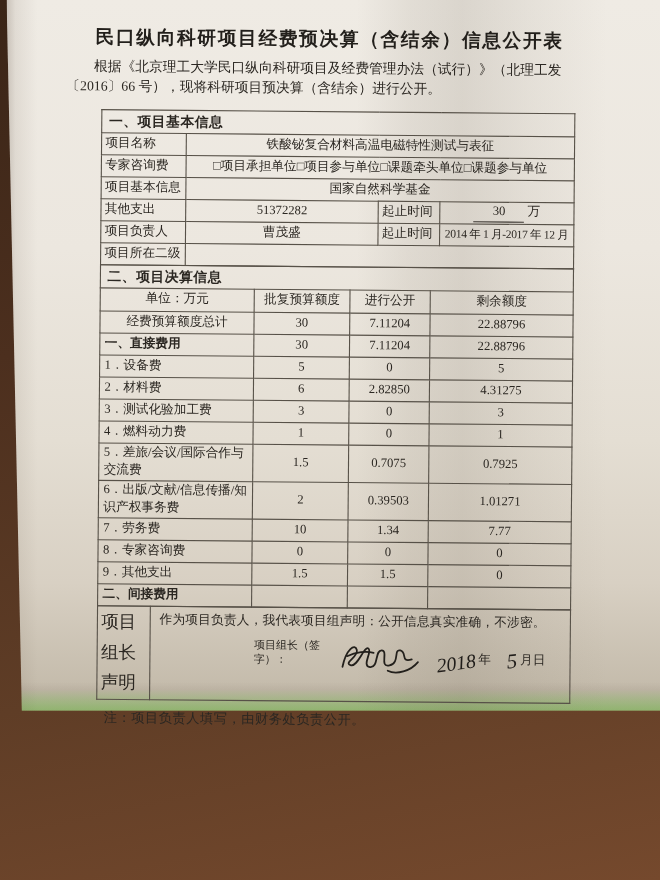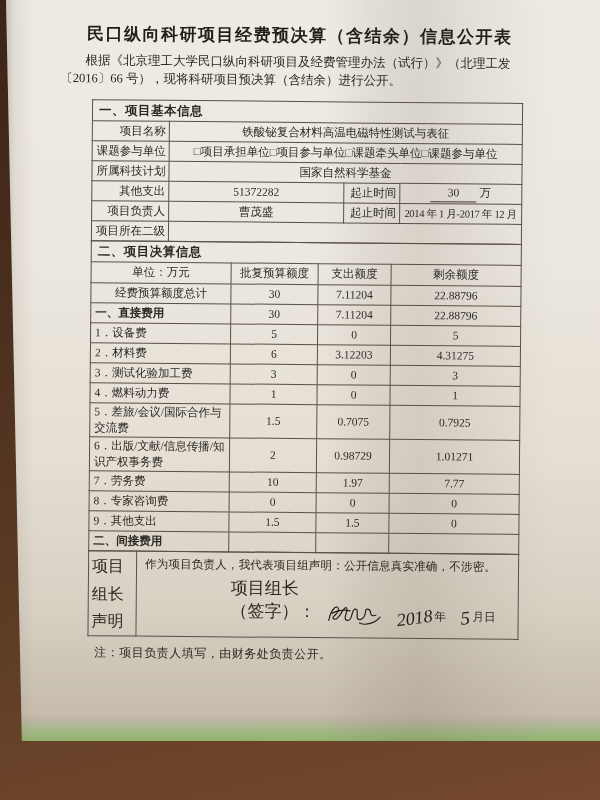--- a/index.html
+++ b/index.html
@@ -1,21 +1,21 @@
 <!DOCTYPE html>
 <html><head>
 <meta charset="utf-8">
 <style>
   html,body{margin:0;padding:0;}
   body{
     width:600px;height:800px;overflow:hidden;
     font-family:"Liberation Serif","DejaVu Serif",serif;
     background:linear-gradient(168deg,#3a2517 0%,#4c2f1e 35%,#5f3d26 70%,#75492d 100%);
   }
-  .photo{position:relative;width:600px;height:741px;}
+  .photo{position:relative;width:600px;height:646px;}
   
   .paper{
     position:absolute;inset:0;
     clip-path:polygon(6px 0,600px 0,600px 796px,23px 793px);
     background:linear-gradient(180deg,#efebe4 0%,#ece7df 35%,#e4ded3 62%,#d8d0c3 82%,#c4bbab 97%,#ad8 100%);
   }
   .paper::before{
     content:"";position:absolute;inset:0;pointer-events:none;
     background:
       linear-gradient(90deg,rgba(58,38,22,.30) 0,rgba(58,38,22,.08) 14px,transparent 34px),
@@ -36,32 +36,32 @@
     font-size:12.5px;line-height:1.45;text-indent:2em;color:#2b2722;
   }
   table{border-collapse:collapse;table-layout:fixed;width:430px;margin-left:93px;}
   table+table{margin-top:-1px;}
   td{
     border:1px solid #575148;padding:1px 3px;height:17px;
     font-size:11.5px;line-height:1.35;color:#2b2722;vertical-align:middle;
     overflow:hidden;
   }
   .sec{font-weight:bold;font-size:12.5px;padding-left:6px;height:18px;letter-spacing:.5px;}
-  .lab{text-align:right;}
+  .lab{text-align:left;}
   .cen{text-align:center;}
   .lft{text-align:left;padding-left:4px;}
   .bold{font-weight:bold;}
   .num{text-align:center;font-family:"Liberation Serif","DejaVu Serif",serif;}
   .tight{font-size:10.5px;letter-spacing:-.3px;white-space:nowrap;text-align:center;}
   .fill{display:inline-block;min-width:42px;text-align:center;border-bottom:1px solid #3b3630;padding:0 2px;}
   .decl-label{font-size:16px;line-height:1.7;}
   .decl-cell{vertical-align:top;padding:5px 8px 4px 8px;height:64px;}
   .statement{font-size:11.5px;letter-spacing:.2px;}
   .sigline{display:flex;align-items:flex-end;margin-top:4px;min-height:38px;}
-  .sig-label{margin-left:86px;font-size:17px;padding-bottom:8px;}
+  .sig-label{margin-left:86px;font-size:10px;padding-bottom:8px;}
   .sig-svg{margin:0 4px -2px 2px;}
   .hw{font-style:italic;color:#201d1a;display:inline-block;}
   .hw-year{font-size:18px;transform:rotate(-8deg);margin:0 2px 2px 10px;}
   .hw-month{font-size:19px;transform:rotate(-5deg);margin:0 3px 2px 14px;}
   .date-unit{font-size:11.5px;padding-bottom:8px;}
   .day-unit{margin-left:auto;margin-right:14px;}
   .footnote{margin:8px 0 0 100px;font-size:12px;letter-spacing:.5px;color:#2b2722;}
 </style>
 </head>
 <body>
@@ -83,25 +83,25 @@
           </colgroup>
         <tbody>
             <tr>
           <td class="sec" colspan="4">一、项目基本信息</td>
         </tr>
         <tr>
           <td class="lab">项目名称</td>
           <td class="cen" colspan="3">铁酸铋复合材料高温电磁特性测试与表征</td>
         </tr>
         <tr>
-          <td class="lab">课题参与单位</td>
+          <td class="lab">专家咨询费</td>
           <td class="cen" colspan="3">□项目承担单位□项目参与单位□课题牵头单位□课题参与单位</td>
         </tr>
         <tr>
-          <td class="lab">所属科技计划</td>
+          <td class="lab">项目基本信息</td>
           <td class="cen" colspan="3">国家自然科学基金</td>
         </tr>
         <tr>
           <td class="lab">其他支出</td>
           <td class="cen">51372282</td>
           <td class="lab">起止时间</td>
           <td class="cen"><span class="fill">30</span> <span>万</span></td>
         </tr>
         <tr>
           <td class="lab">项目负责人</td>
@@ -123,21 +123,21 @@
             <col style="width:73px">
             <col style="width:130px">
           </colgroup>
         <tbody>
             <tr>
           <td class="sec" colspan="4">二、项目决算信息</td>
         </tr>
         <tr style="height:21px;">
           <td class="cen">单位：万元</td>
           <td class="cen">批复预算额度</td>
-          <td class="cen">支出额度</td>
+          <td class="cen">进行公开</td>
           <td class="cen">剩余额度</td>
         </tr>
         <tr>
           <td class="cen">经费预算额度总计</td>
           <td class="num">30</td>
           <td class="num">7.11204</td>
           <td class="num">22.88796</td>
         </tr>
         <tr>
           <td class="lft bold">一、直接费用</td>
@@ -147,21 +147,21 @@
         </tr>
         <tr>
           <td class="lft">1．设备费</td>
           <td class="num">5</td>
           <td class="num">0</td>
           <td class="num">5</td>
         </tr>
         <tr>
           <td class="lft">2．材料费</td>
           <td class="num">6</td>
-          <td class="num">3.12203</td>
+          <td class="num">2.82850</td>
           <td class="num">4.31275</td>
         </tr>
         <tr>
           <td class="lft">3．测试化验加工费</td>
           <td class="num">3</td>
           <td class="num">0</td>
           <td class="num">3</td>
         </tr>
         <tr>
           <td class="lft">4．燃料动力费</td>
@@ -171,27 +171,27 @@
         </tr>
         <tr>
           <td class="lft">5．差旅/会议/国际合作与交流费</td>
           <td class="num">1.5</td>
           <td class="num">0.7075</td>
           <td class="num">0.7925</td>
         </tr>
         <tr>
           <td class="lft">6．出版/文献/信息传播/知识产权事务费</td>
           <td class="num">2</td>
-          <td class="num">0.98729</td>
+          <td class="num">0.39503</td>
           <td class="num">1.01271</td>
         </tr>
         <tr>
           <td class="lft">7．劳务费</td>
           <td class="num">10</td>
-          <td class="num">1.97</td>
+          <td class="num">1.34</td>
           <td class="num">7.77</td>
         </tr>
         <tr>
           <td class="lft">8．专家咨询费</td>
           <td class="num">0</td>
           <td class="num">0</td>
           <td class="num">0</td>
         </tr>
         <tr>
           <td class="lft">9．其他支出</td>

